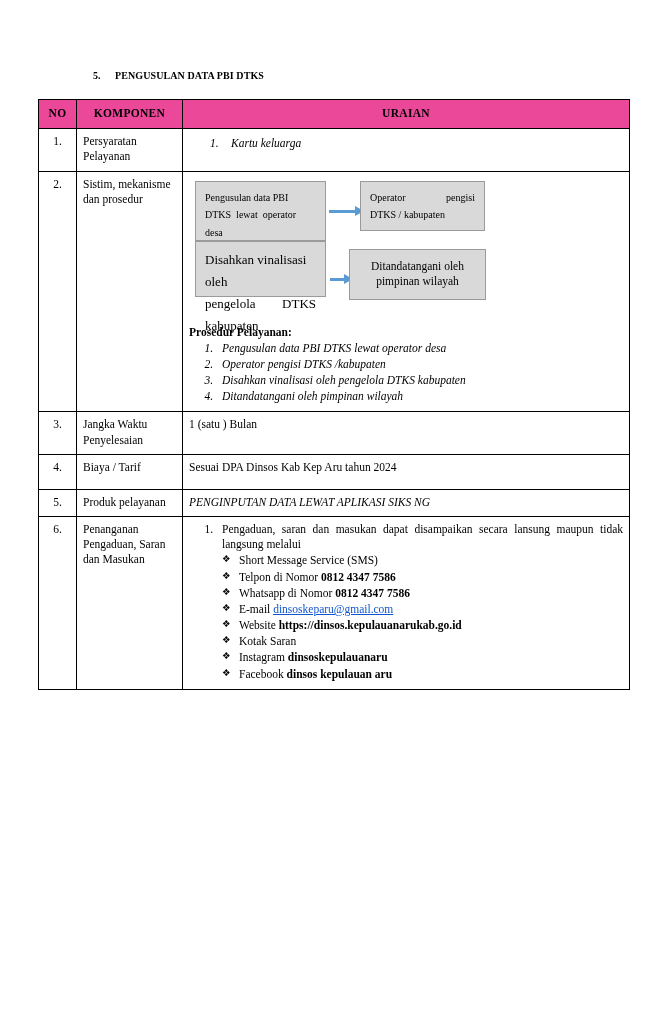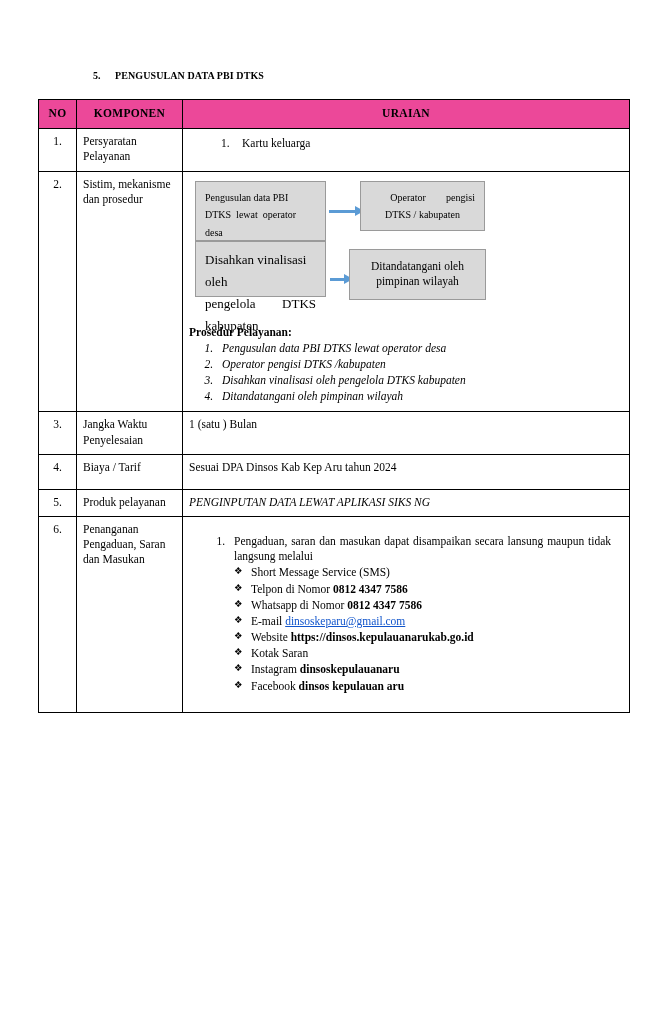--- a/index.html
+++ b/index.html
@@ -73,21 +73,22 @@
     margin: 0 0 0 0;
     padding-left: 27px;
     list-style-position: outside;
     font-style: italic;
   }
   ol.numlist > li {
     margin: 0 0 1px 0;
     padding-left: 6px;
   }
   .indent-kartu {
-    margin: 2px 0 0 32px;
+    margin: 2px 0 0 21px;
+    font-style: italic;
   }
   .indent-kartu .n { display: inline-block; width: 21px; }
 
   
   .diagram {
     position: relative;
     height: 140px;
     margin: 2px 0 4px 0;
   }
   .dbox {
@@ -95,21 +96,21 @@
     background: #d9d9d9;
     border: 1px solid #9a9a9a;
     box-sizing: border-box;
     font-size: 10px;
     line-height: 1.75;
     padding: 7px 9px 6px 9px;
     color: #000;
     font-family: Liberation Serif, serif;
   }
   .dbox.b1 { left: 6px; top: 2px; width: 131px; height: 60px; }
-  .dbox.b2 { left: 171px; top: 2px; width: 125px; height: 50px; text-align: center; }
+  .dbox.b2 { left: 171px; top: 2px; width: 125px; height: 50px; }
   .dbox.b3 { left: 6px; top: 62px; width: 131px; height: 56px; font-size: 13px; line-height: 1.7; }
   .dbox.b4 {
     left: 160px; top: 70px; width: 137px; height: 51px;
     font-size: 11.5px; text-align: center; line-height: 1.35;
     padding: 6px 6px; display: flex; align-items: center; justify-content: center;
   }
   .spread { display: block; }
   .spread .r { float: right; }
   
   .arrow {
@@ -157,21 +158,21 @@
     padding-left: 17px;
     margin-bottom: 1px;
   }
   ul.wing > li::before {
     content: "\2756";
     position: absolute;
     left: 0;
     top: 0;
     font-size: 9.5px;
   }
-  ol.pengaduan { padding-left: 27px; margin: 12px; }
+  ol.pengaduan { padding-left: 27px; margin: 0; }
   ol.pengaduan > li { padding-left: 6px; }
   ol.pengaduan > li > div { text-align: justify; }
 </style>
 </head>
 <body>
 
 <div class="page">
 
   <div class="heading-1">
     <span class="num">5.</span><span>PENGUSULAN DATA PBI DTKS</span>

